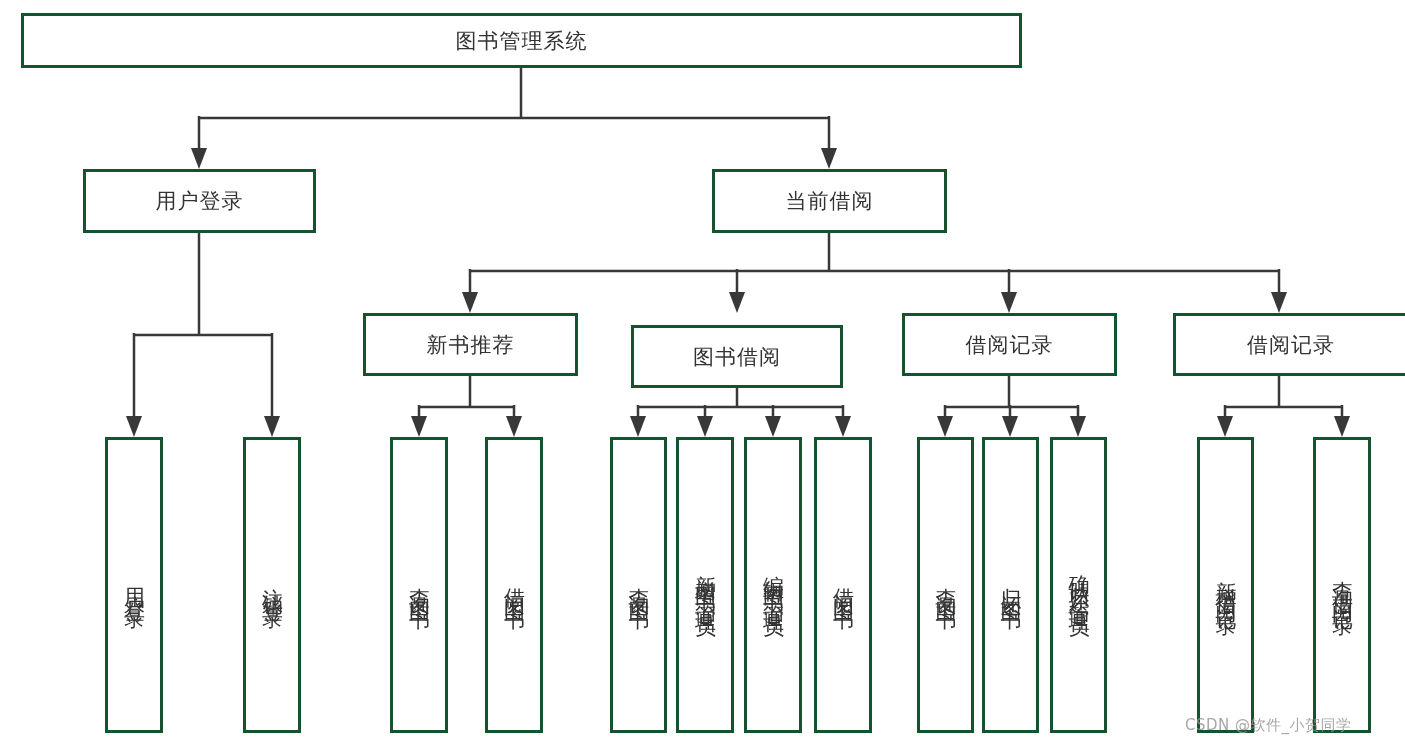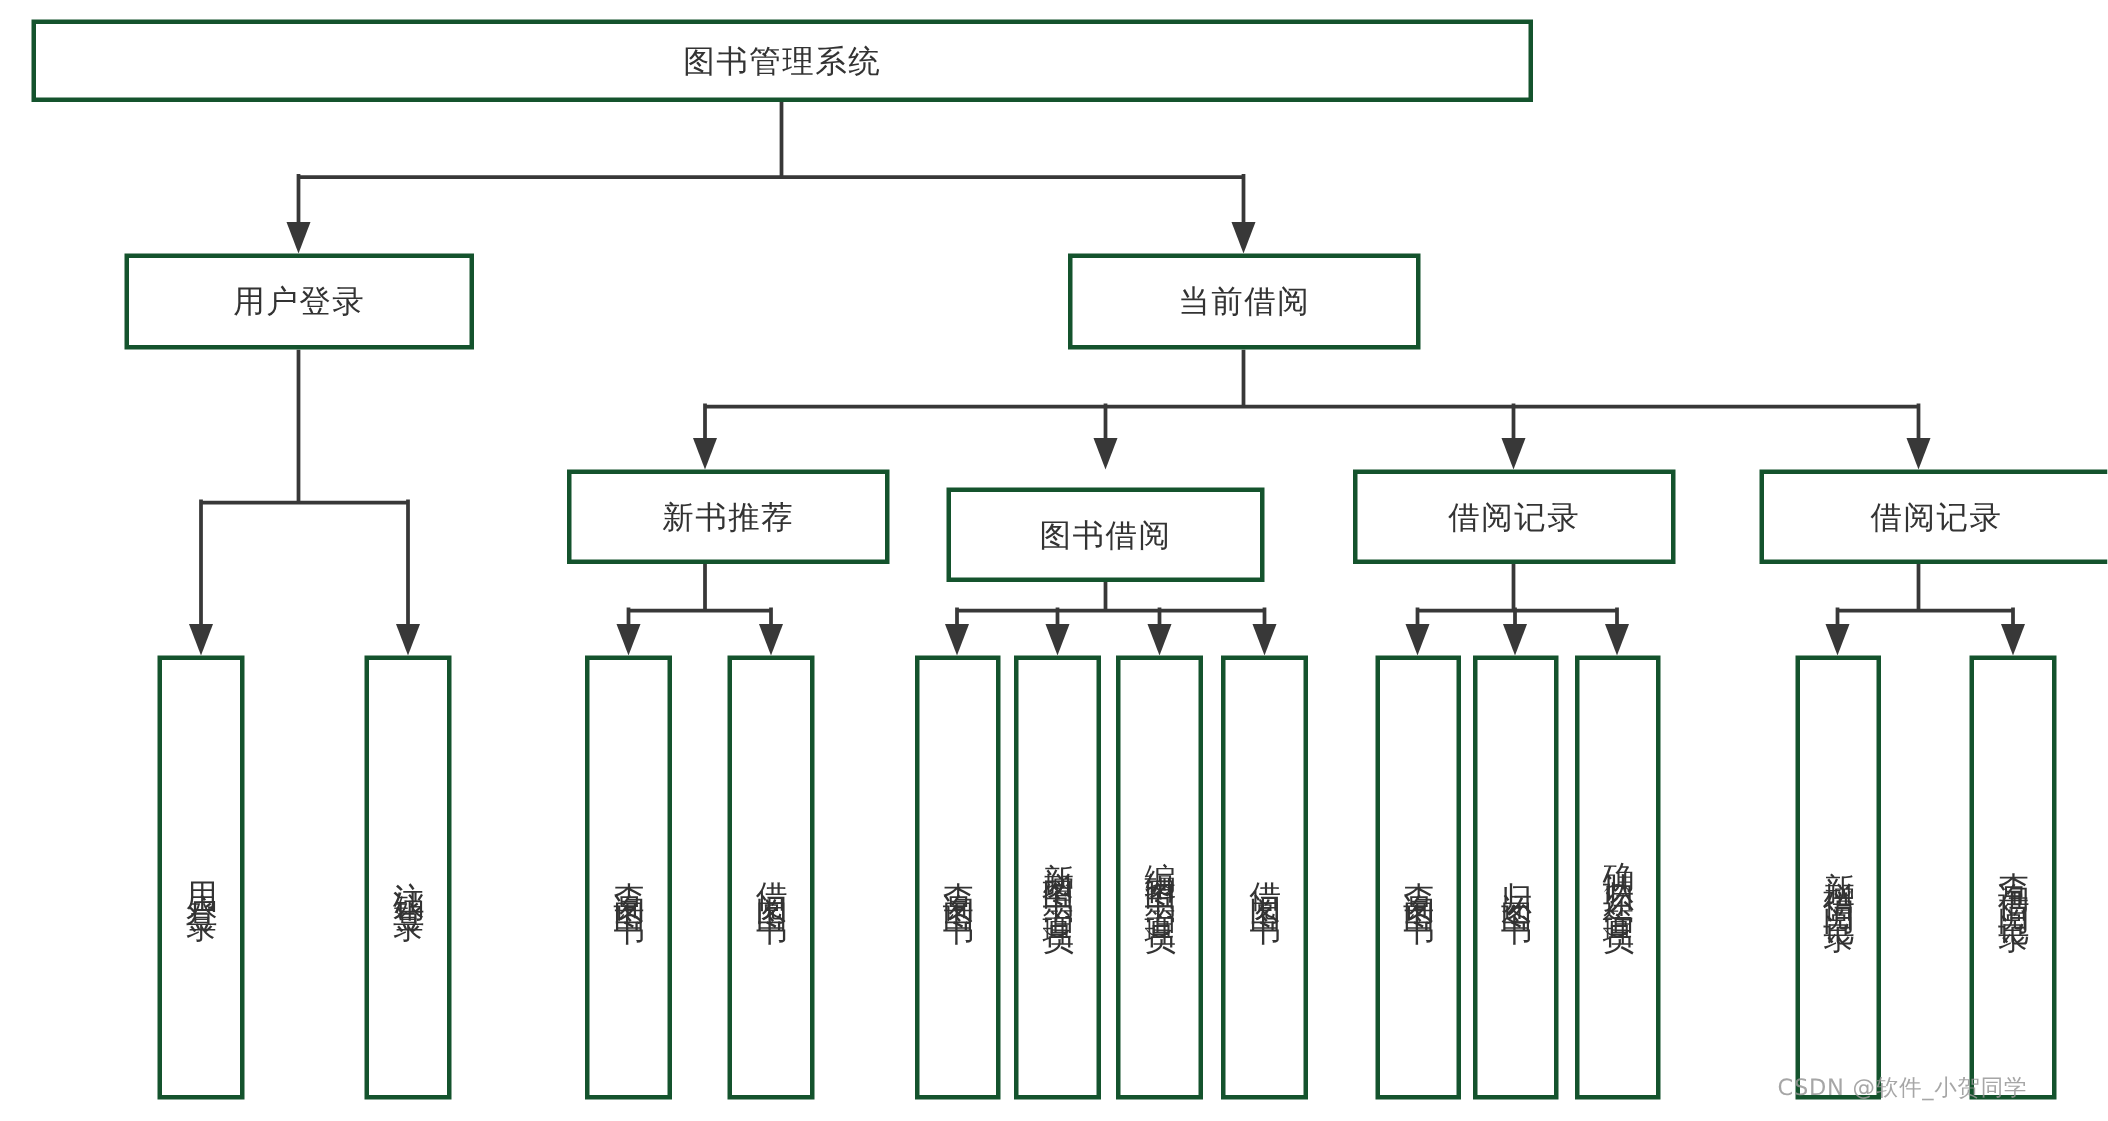--- a/index.html
+++ b/index.html
@@ -92,21 +92,21 @@
     <span>图书管理系统</span>
   </div>
 
   <div class="box" style="left:83px; top:169px; width:233px; height:64px;">
     <span>用户登录</span>
   </div>
   <div class="box" style="left:712px; top:169px; width:235px; height:64px;">
     <span>当前借阅</span>
   </div>
 
-  <div class="box" style="left:378px; top:313px; width:215px; height:63px;">
+  <div class="box" style="left:363px; top:313px; width:215px; height:63px;">
     <span>新书推荐</span>
   </div>
   <div class="box" style="left:631px; top:325px; width:212px; height:63px;">
     <span>图书借阅</span>
   </div>
   <div class="box" style="left:902px; top:313px; width:215px; height:63px;">
     <span>借阅记录</span>
   </div>
   <div class="box" style="left:1173px; top:313px; width:236px; height:63px;">
     <span>借阅记录</span>

